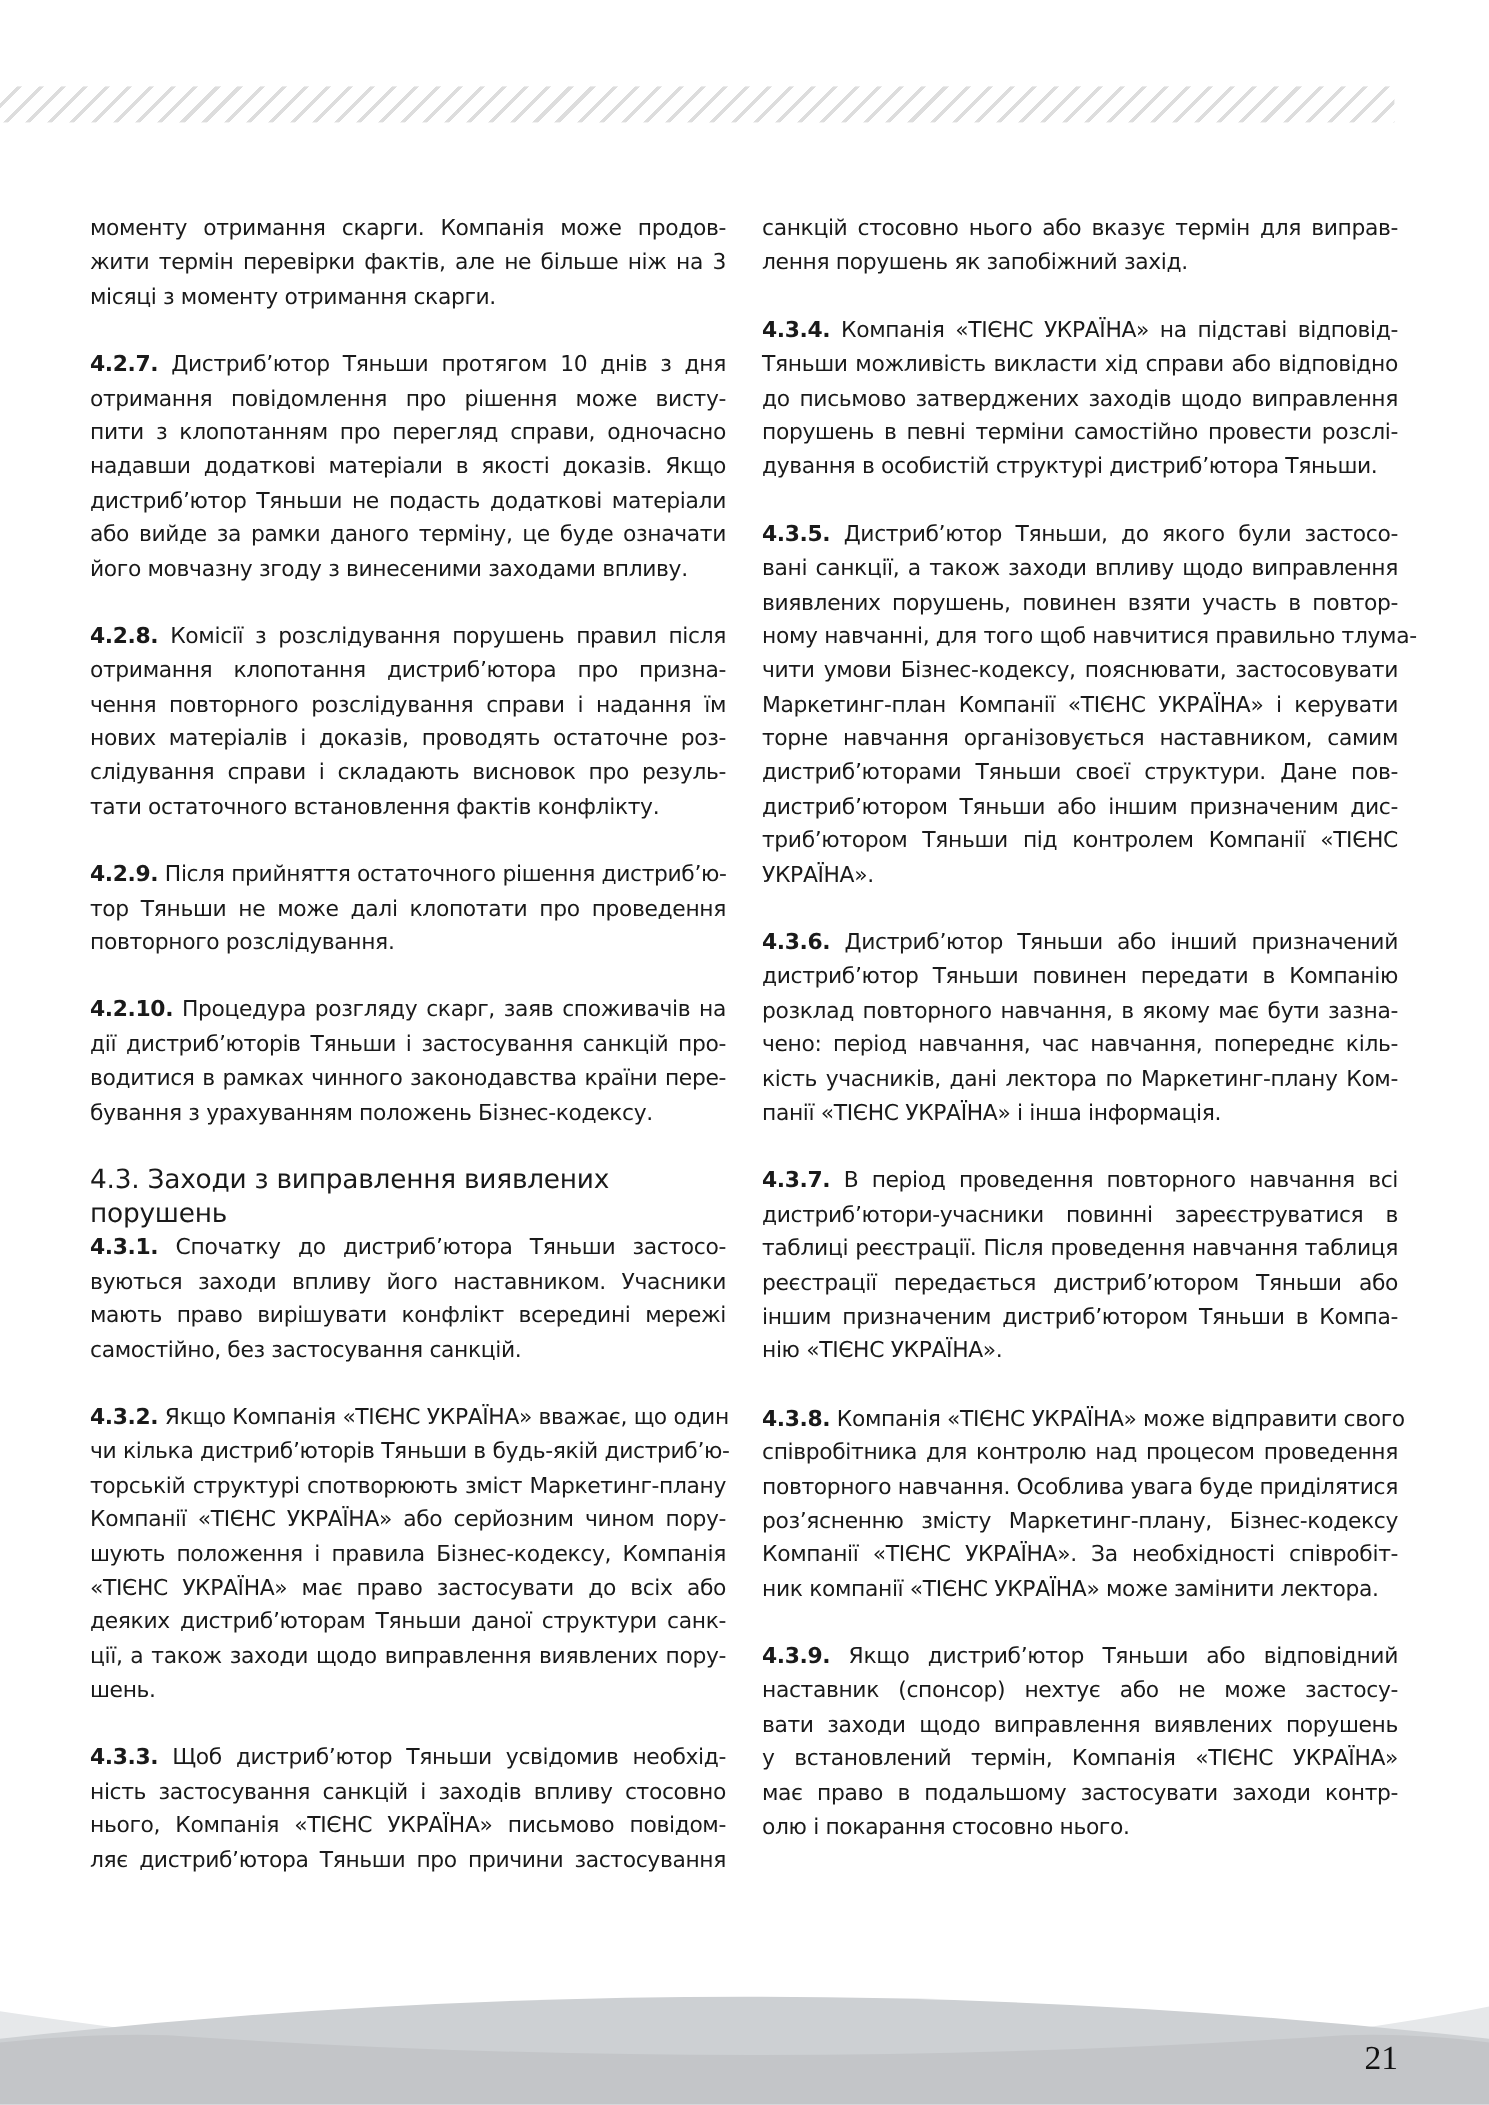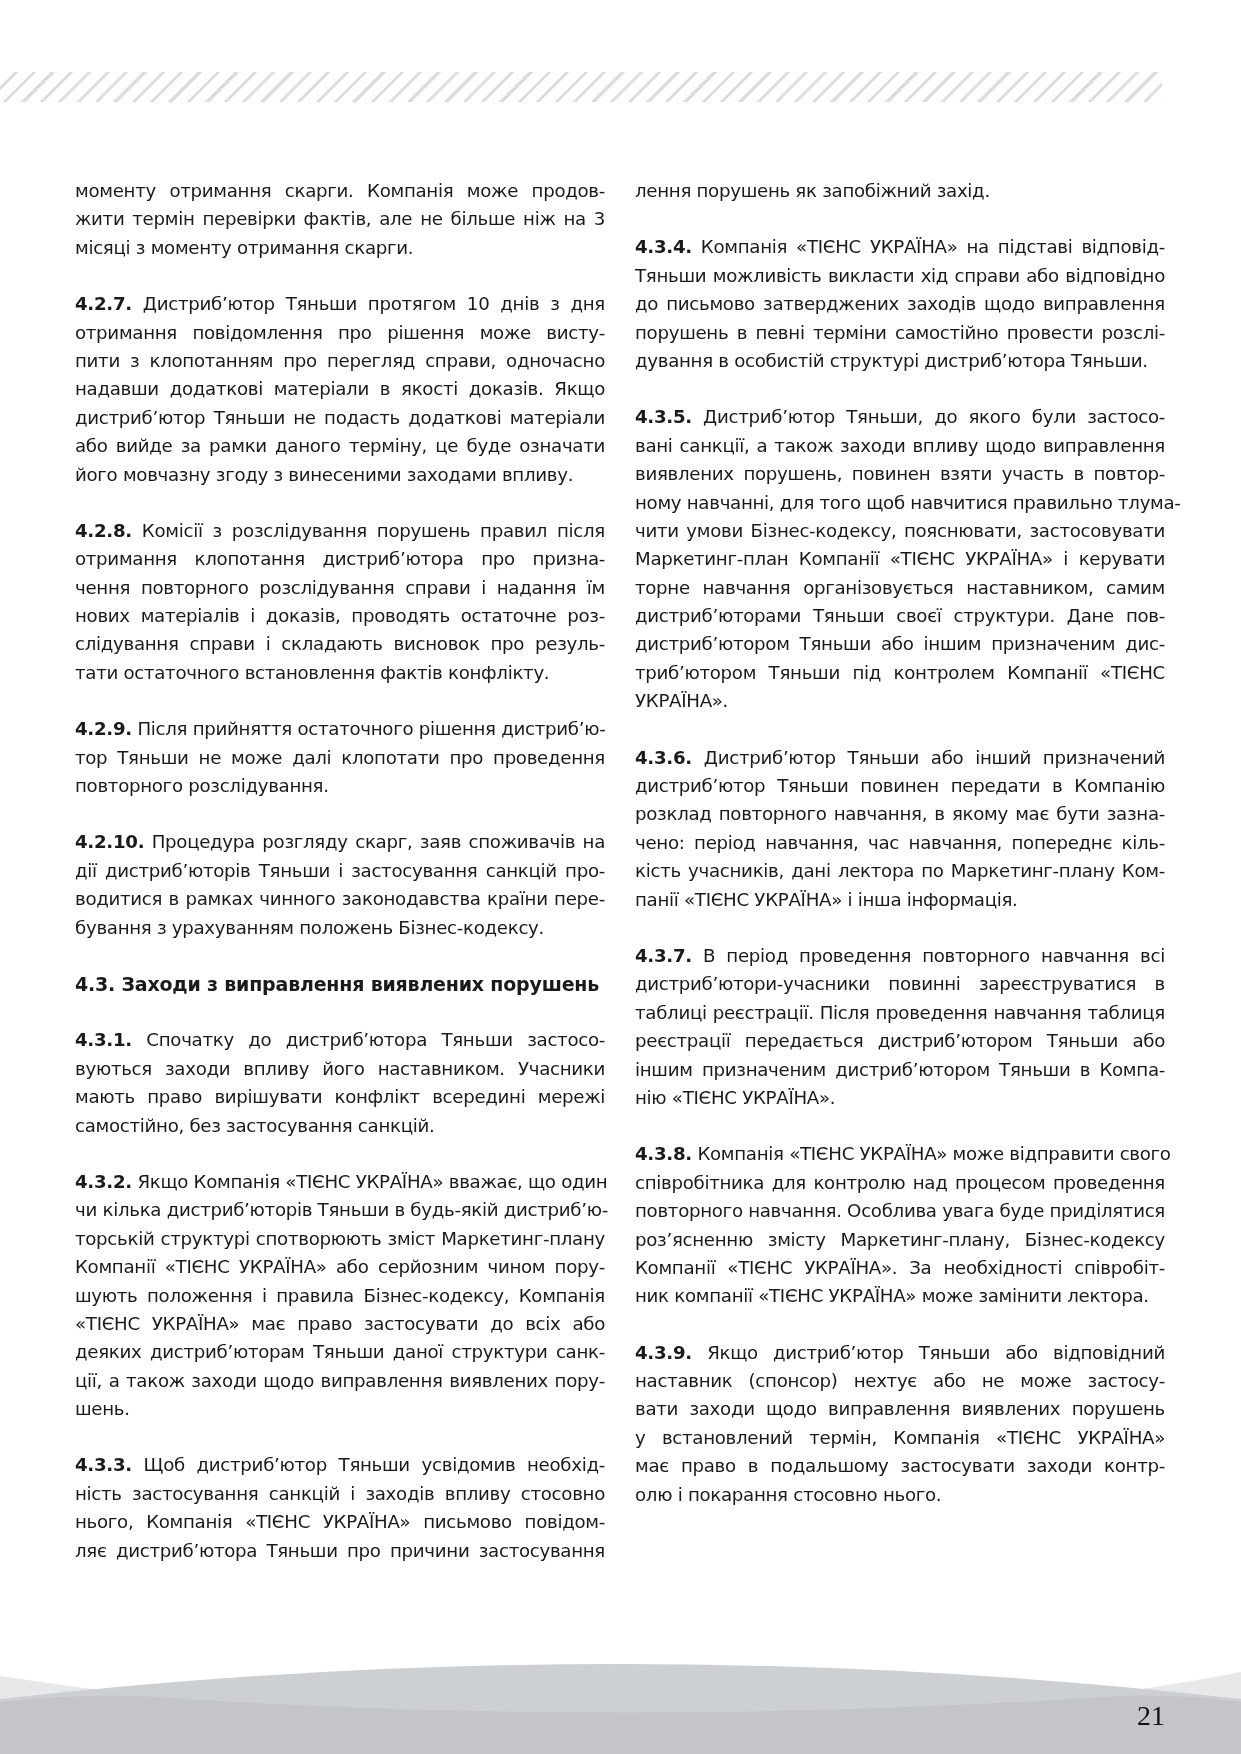--- a/index.html
+++ b/index.html
@@ -9,21 +9,21 @@
     background: repeating-linear-gradient(135deg, transparent 0px, transparent 10px, #d9d9d9 10px, #d9d9d9 13px);
     opacity:0.9; }
   .col { position:absolute; top:165px; width:530px;margin-top:12px; }
   .col.left { left:75px; }
   .col.right { left:635px; }
   .para { margin:0 0 28px 0; }
   .line { display:block; height:28.4px; line-height:28.4px; font-size:18.2px; letter-spacing:-0.3px;
           text-align:justify; text-align-last:justify; white-space:nowrap; overflow:visible; }
   .line.last { text-align-last:left; }
   .num { font-weight:bold; }
-  .heading { font-weight:bold; font-size:19px; height:28.4px; line-height:28.4px; margin:0 0 28px 0; letter-spacing:-0.2px; }
+  .heading { font-weight:normal; font-size:22px; height:28.4px; line-height:28.4px; margin:0 0 28px 0; letter-spacing:-0.2px; }
   .footer { position:absolute; left:0; bottom:0; width:1241px; height:110px; }
   .page-num { position:absolute; right:76px; bottom:22px; font-family:Liberation Serif, serif; font-size:28px; color:#111; }
 </style>
 </head>
 <body>
 
 <div class="stripe-band"></div>
 
 <div class="col left">
   <div class="para">
@@ -80,20 +80,21 @@
   <div class="para">
     <span class="line"><b class="num">4.3.3.</b><span> Щоб дистриб’ютор Тяньши усвідомив необхід-</span></span>
     <span class="line">ність застосування санкцій і заходів впливу стосовно</span>
     <span class="line">нього, Компанія «ТІЄНС УКРАЇНА» письмово повідом-</span>
     <span class="line">ляє дистриб’ютора Тяньши про причини застосування</span>
   </div>
 </div>
 
 <div class="col right">
   <div class="para">
+    <span class="line">санкцій стосовно нього або вказує термін для виправ-</span>
     <span class="line last">лення порушень як запобіжний захід.</span>
   </div>
   <div class="para">
     <span class="line"><b class="num">4.3.4.</b><span> Компанія «ТІЄНС УКРАЇНА» на підставі відповід-</span></span>
     <span class="line">Тяньши можливість викласти хід справи або відповідно</span>
     <span class="line">до письмово затверджених заходів щодо виправлення</span>
     <span class="line">порушень в певні терміни самостійно провести розслі-</span>
     <span class="line last">дування в особистій структурі дистриб’ютора Тяньши.</span>
   </div>
   <div class="para">

